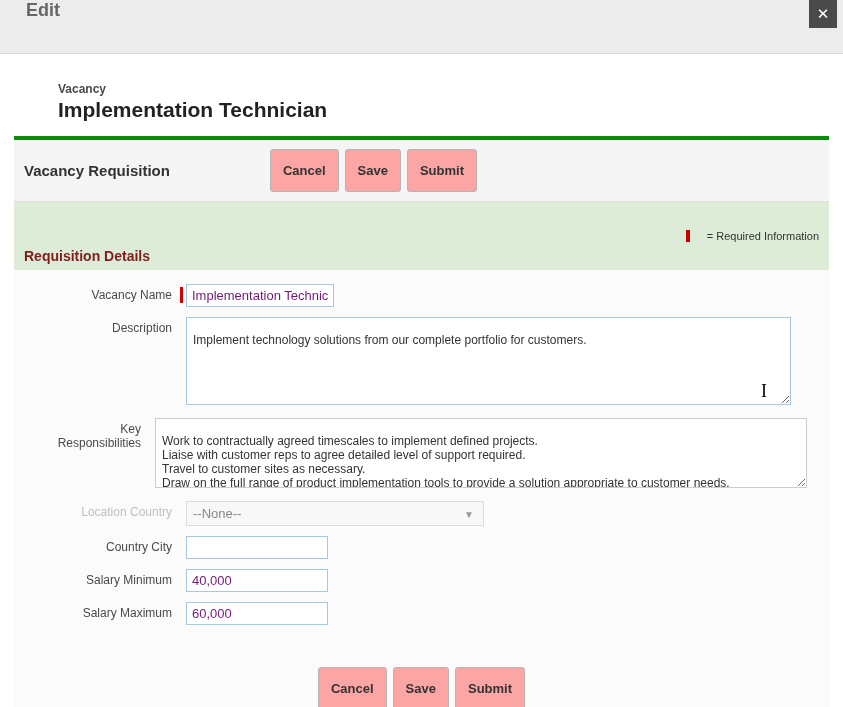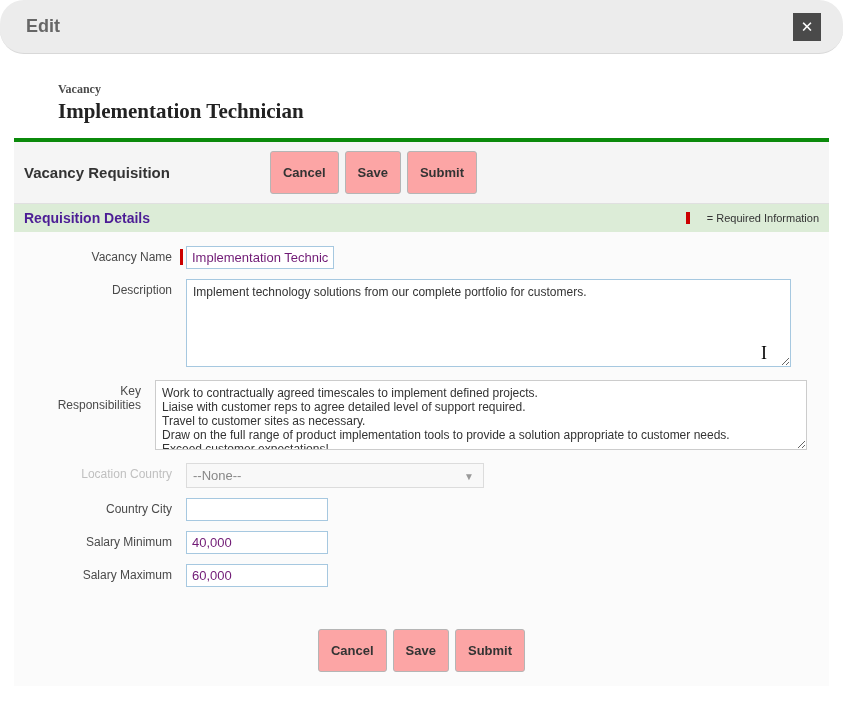--- a/index.html
+++ b/index.html
@@ -9,25 +9,24 @@
       color: #333;
       background: #fff;
       width: 843px;
       height: 707px;
       overflow: hidden;
     }
     .modal-header {
       background: #ececec;
       height: 54px;
       display: flex;
-      align-items: center;
+      align-items: flex-start;
       justify-content: space-between;
-      padding: 0 16px 0 26px;
+      padding: 0 0 0 26px;
       border-bottom: 1px solid #d8d8d8;
-      border-radius: 24px;
     }
     .modal-title {
       font-size: 18px;
       font-weight: bold;
       color: #666;
     }
     .close-x {
       width: 28px;
       height: 28px;
       background: #4a4a4a;
@@ -39,21 +38,20 @@
       margin-right: 6px;
       cursor: pointer;
     }
     .content-area {
       padding: 28px 14px 10px 14px;
       background: #fff;
     }
     .vacancy-head {
       padding-left: 44px;
       margin-bottom: 14px;
-      font-family: Liberation Serif, serif;
     }
     .vacancy-label {
       font-size: 12px;
       color: #4a4a4a;
       font-weight: bold;
     }
     .vacancy-title {
       font-size: 21px;
       font-weight: bold;
       color: #222;
@@ -94,21 +92,22 @@
     .subsection-bar {
       background: #dcecd7;
       padding: 6px 10px;
       display: flex;
       align-items: center;
       justify-content: space-between;
     }
     .subsection-title {
       font-size: 14px;
       font-weight: bold;
-      color: #4c1d95;
+      color: #7f1d1d;
+      margin-top: 40px;
     }
     .req-info-wrap {
       display: flex;
       align-items: center;
       gap: 17px;
       font-size: 11px;
       color: #333;
     }
     .req-mark {
       width: 4px;
@@ -150,21 +149,21 @@
       border: 1px solid #a6c8e0;
       padding: 3px 5px;
       font-size: 13px;
       background: #fff;
       color: #701a75;
     }
     .text-input.narrow { width: 148px; }
     .text-input.mid { width: 142px; }
     .textarea {
       border: 1px solid #a6c8e0;
-      padding: 5px 6px;
+      padding: 15px 6px;
       font-size: 12px;
       background: #fff;
       color: #333;
       width: 605px;
       resize: both;
       font-family: Arial, Helvetica, sans-serif;
     }
     .textarea.desc { height: 88px; }
     .textarea.resp { height: 70px; width: 652px; }
     .select {

